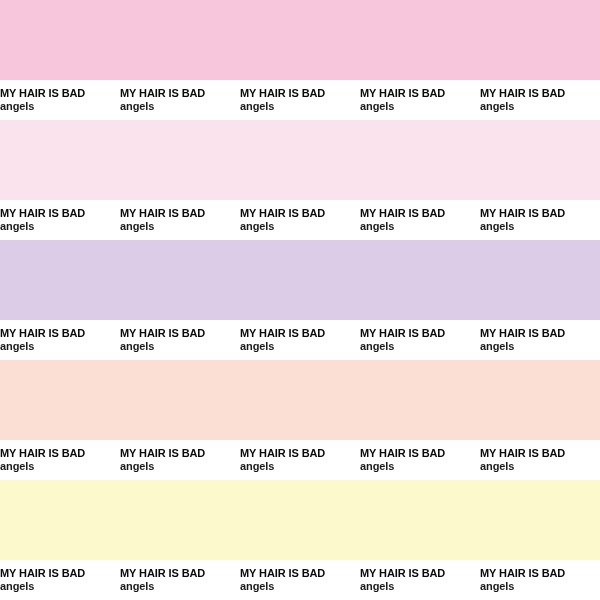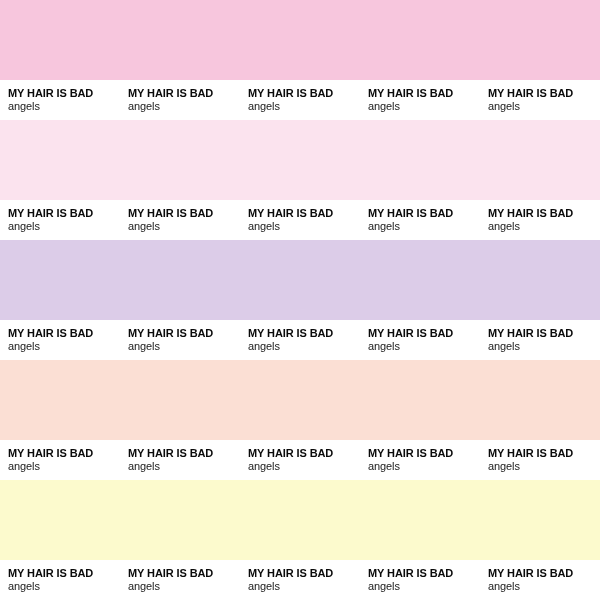--- a/index.html
+++ b/index.html
@@ -48,38 +48,37 @@
   .caption-row {
     position: absolute;
     left: 0;
     top: 0;
     width: 600px;
     height: 40px;
     display: flex;
   }
   .caption-cell {
     width: 121px;
-    padding-left: 8px;
     box-sizing: border-box;
     display: flex;
     flex-direction: column;
     justify-content: center;
     overflow: hidden;
   }
   .caption-cell .line-title {
     font-size: 11px;
     font-weight: bold;
     line-height: 13px;
     color: #0a0a0a;
     letter-spacing: -0.1px;
     white-space: nowrap;
   }
   .caption-cell .line-sub {
     font-size: 11px;
-    font-weight: normal;
+    font-weight: bold;
     line-height: 13px;
     color: #1a1a1a;
     letter-spacing: -0.1px;
     white-space: nowrap;
   }
 </style>
 </head>
 <body>
 
 <div id="page">

